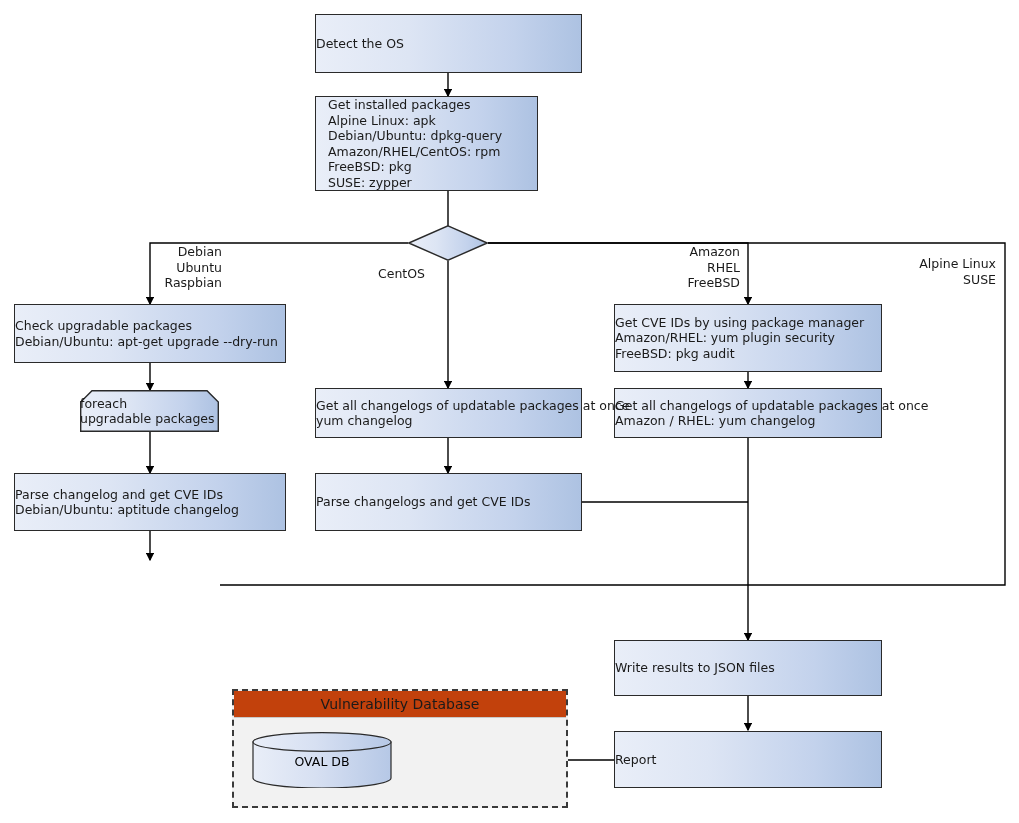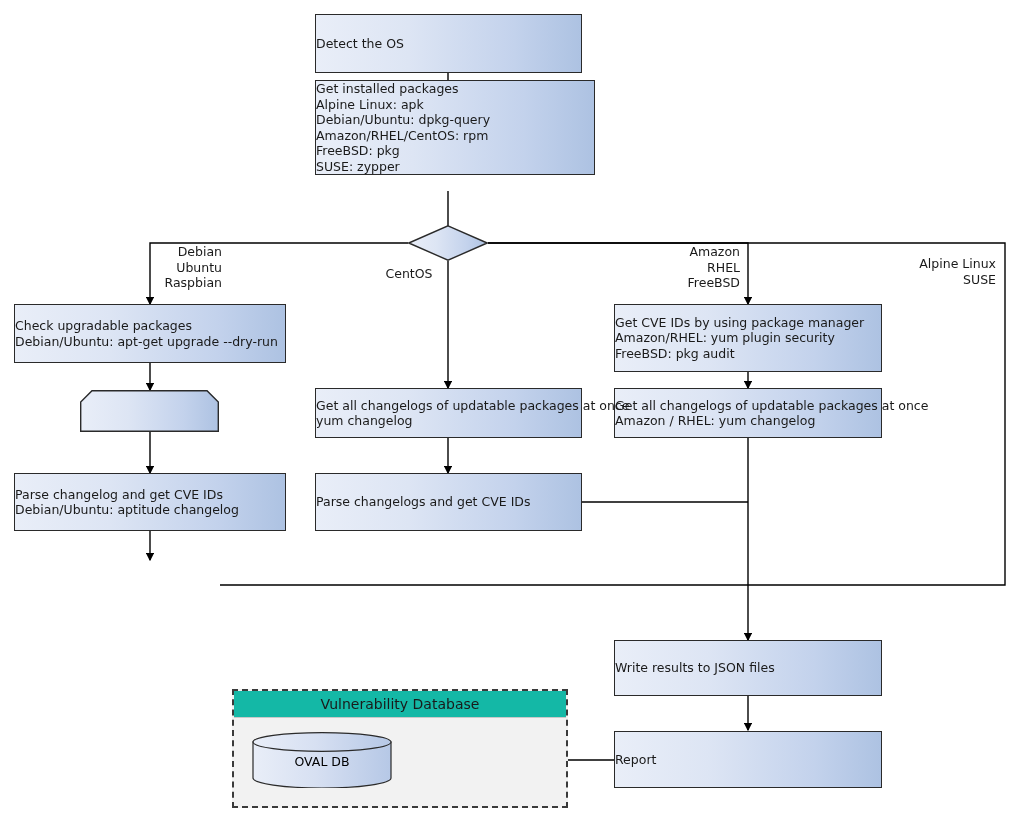--- a/index.html
+++ b/index.html
@@ -96,21 +96,21 @@
     border: 2px dashed #3a3a3a;
     background: #f2f2f2;
   }
   .group-title-bar {
     position: absolute;
     left: 0;
     top: 0;
     right: 0;
     height: 26px;
     border-bottom: 1px solid #c9c9c9;
-    background: #14b8a6;
+    background: #c2410c;
     display: flex;
     align-items: center;
     justify-content: center;
     font-size: 14px;
     color: #1a1a1a;
   }
   .cylinder {
     position: absolute;
   }
   .cyl-label {
@@ -164,55 +164,56 @@
       <path d="M748,696 L748,730" marker-end="url(#arrow)"></path>
 
       <path d="M568,760 L614,760"></path>
     </g>
   </svg>
 
   <div class="node" style="left:315px; top:14px; width:267px; height:59px;">
     <span class="txt nodetext">Detect the OS</span>
   </div>
 
-  <div class="node" style="left:315px; top:80px; width:280px; height:95px;">
+  <div class="node" style="left:315px; top:96px; width:223px; height:95px;padding-left:12px;">
     <span class="txt nodetext">Get installed packages<br>Alpine Linux: apk<br>Debian/Ubuntu: dpkg-query<br>Amazon/RHEL/CentOS: rpm<br>FreeBSD: pkg<br>SUSE: zypper</span>
   </div>
 
   <div class="diamond" style="left:408px; top:225px; width:80px; height:36px;">
     <svg width="80" height="36" viewBox="0 0 80 36">
       <defs>
         <linearGradient id="dg" x1="0" y1="0" x2="1" y2="0">
           <stop offset="0%" stop-color="#e9eef8"></stop>
           <stop offset="35%" stop-color="#dde5f4"></stop>
           <stop offset="75%" stop-color="#c3d2ec"></stop>
           <stop offset="100%" stop-color="#adc2e2"></stop>
         </linearGradient>
       </defs>
       <polygon points="40,0.8 79.2,18 40,35.2 0.8,18" fill="url(#dg)" stroke="#2a2a2a" stroke-width="1.4"></polygon>
     </svg>
   </div>
 
   <div class="branch-label" style="left:152px; top:244px; width:70px; text-align:right;">Debian<br>Ubuntu<br>Raspbian</div>
 
-  <div class="branch-label" style="left:378px; top:266px; width:62px; text-align:center;">CentOS</div>
+  <div class="branch-label" style="left:378px; top:266px; width:62px; text-align:left;">CentOS</div>
 
   <div class="branch-label" style="left:672px; top:244px; width:68px; text-align:right;">Amazon<br>RHEL<br>FreeBSD</div>
 
   <div class="branch-label" style="left:905px; top:256px; width:91px; text-align:right;">Alpine Linux<br>SUSE</div>
 
   <div class="node" style="left:14px; top:304px; width:272px; height:59px;">
     <span class="txt nodetext">Check upgradable packages<br>Debian/Ubuntu: apt-get upgrade --dry-run</span>
   </div>
 
   <div class="node loop-start" style="left:80px; top:390px; width:139px; height:42px;">
     <div class="shape"></div>
     <svg class="outline" width="139" height="42" viewBox="0 0 139 42">
       <polygon points="12,0.7 127,0.7 138.3,12 138.3,41.3 0.7,41.3 0.7,12" fill="none" stroke="#2a2a2a" stroke-width="1.4"></polygon>
     </svg>
+    <span class="txt nodetext">foreach<br>upgradable  packages</span>
   </div>
 
   <div class="node" style="left:14px; top:473px; width:272px; height:58px;">
     <span class="txt nodetext">Parse changelog and get  CVE IDs<br>Debian/Ubuntu: aptitude changelog</span>
   </div>
 
 
   <div class="node overflow" style="left:315px; top:388px; width:267px; height:50px;">
     <span class="txt nodetext">Get all changelogs of updatable packages at once<br>yum changelog</span>
   </div>

